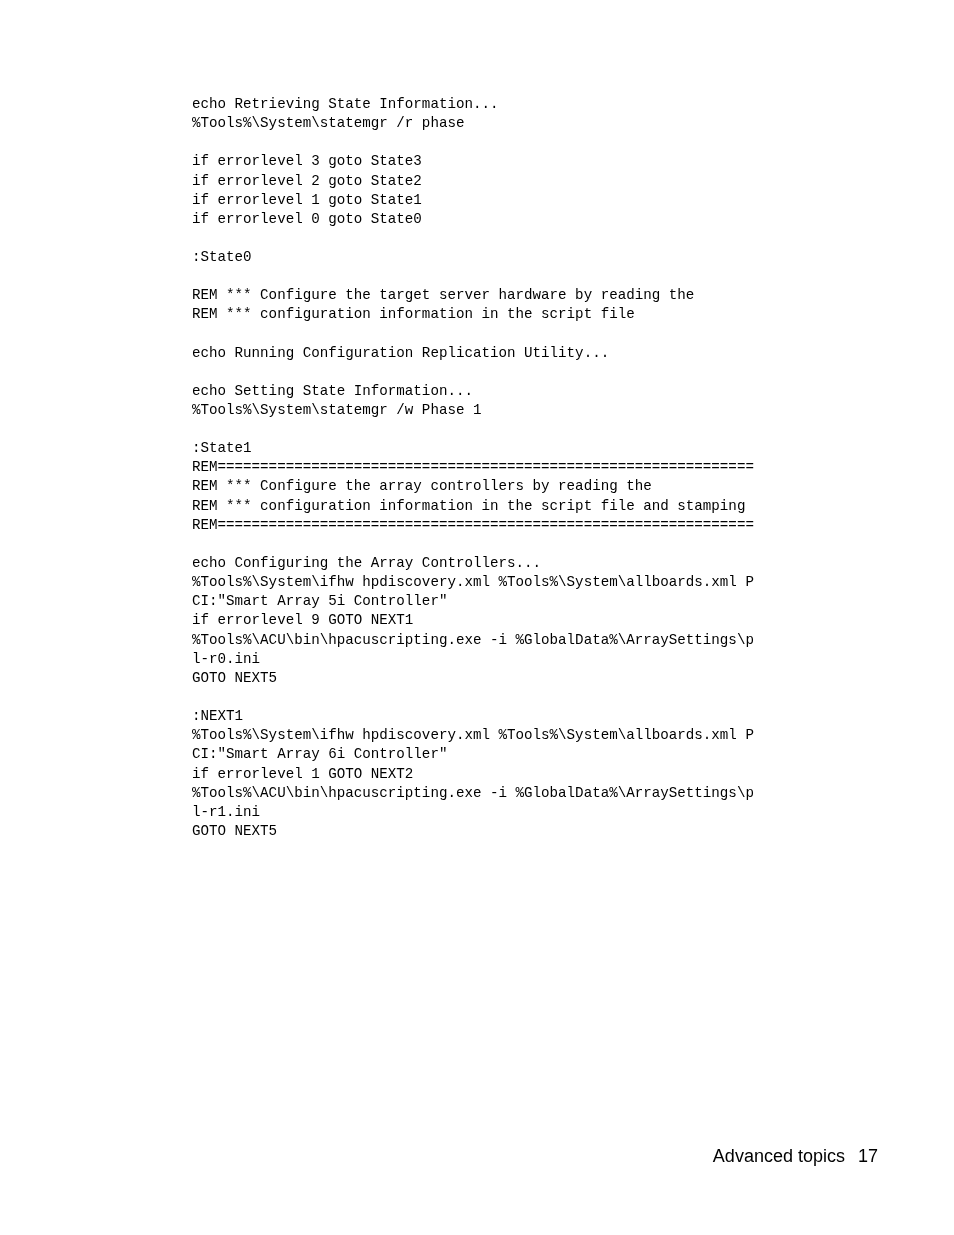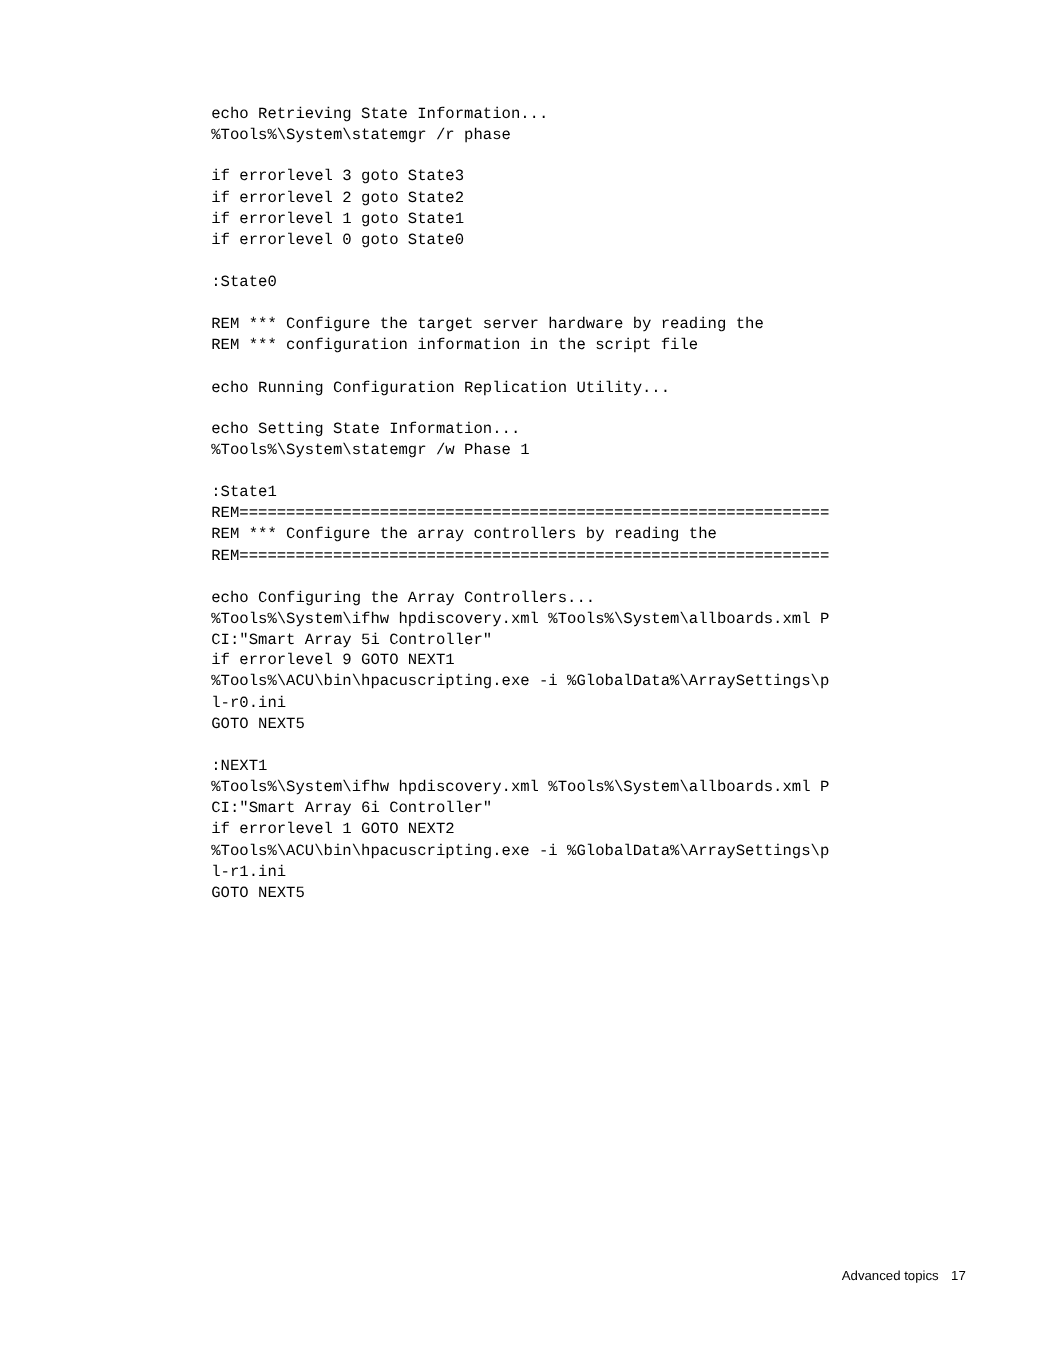--- a/index.html
+++ b/index.html
@@ -26,21 +26,21 @@
       word-break: break-all;
     }
     .blank-line {
       height: 19px;
     }
     .footer {
       position: absolute;
       bottom: 68px;
       right: 76px;
       font-family: Arial, Helvetica, sans-serif;
-      font-size: 12px;
+      font-size: 18px;
       color: #000000;
     }
     .footer-text {
       display: inline;
     }
     .footer-page {
       display: inline;
       margin-left: 8px;
     }
   </style>
@@ -62,20 +62,21 @@
     <div class="code-line">REM *** configuration information in the script file</div>
     <div class="blank-line"></div>
     <div class="code-line">echo Running Configuration Replication Utility...</div>
     <div class="blank-line"></div>
     <div class="code-line">echo Setting State Information...</div>
     <div class="code-line">%Tools%\System\statemgr /w Phase 1</div>
     <div class="blank-line"></div>
     <div class="code-line">:State1</div>
     <div class="code-line">REM===============================================================</div>
     <div class="code-line">REM *** Configure the array controllers by reading the</div>
+    <div class="code-line">REM *** configuration information in the script file and stamping</div>
     <div class="code-line">REM===============================================================</div>
     <div class="blank-line"></div>
     <div class="code-line">echo Configuring the Array Controllers...</div>
     <div class="code-line">%Tools%\System\ifhw hpdiscovery.xml %Tools%\System\allboards.xml PCI:"Smart Array 5i Controller"</div>
     <div class="code-line">if errorlevel 9 GOTO NEXT1</div>
     <div class="code-line">%Tools%\ACU\bin\hpacuscripting.exe -i %GlobalData%\ArraySettings\pl-r0.ini</div>
     <div class="code-line">GOTO NEXT5</div>
     <div class="blank-line"></div>
     <div class="code-line">:NEXT1</div>
     <div class="code-line">%Tools%\System\ifhw hpdiscovery.xml %Tools%\System\allboards.xml PCI:"Smart Array 6i Controller"</div>

